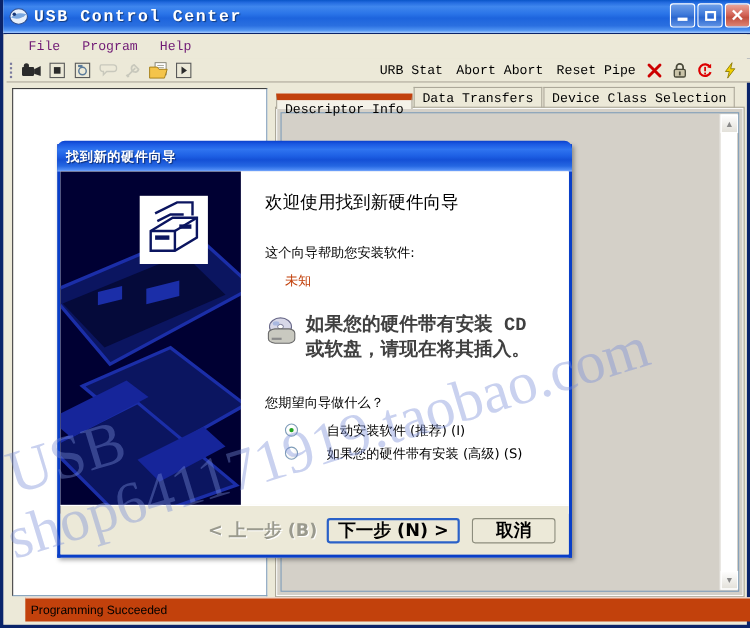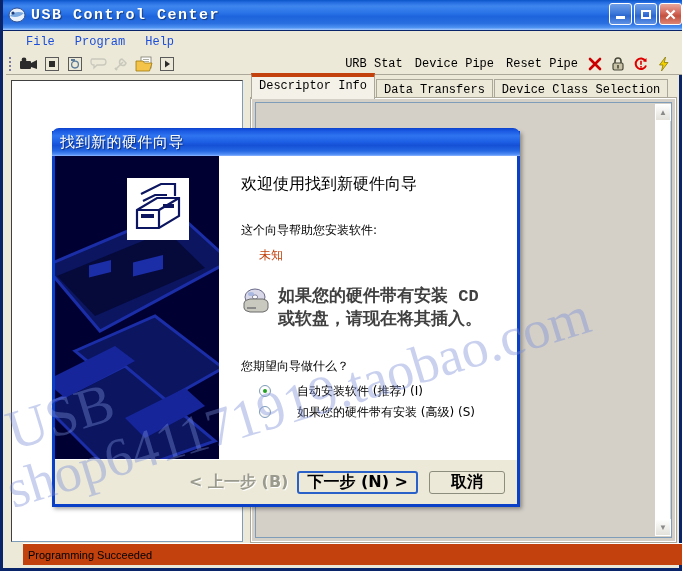--- a/index.html
+++ b/index.html
@@ -104,21 +104,21 @@
     height: 22px;
     background: #ece9d8;
     display: flex;
     align-items: center;
     padding-left: 10px;
     box-sizing: border-box;
   }
   .menu-item {
     font-family: "Liberation Mono", monospace;
     font-size: 12px;
-    color: #1d4ed8;
+    color: #701a75;
     padding: 2px 10px;
     white-space: nowrap;
   }
 
   
   .toolbar {
     position: absolute;
     left: 3px; top: 53px;
     width: 676px;
     height: 22px;
@@ -184,22 +184,22 @@
     background: #ece9d8;
     border: 1px solid #aca899;
     border-bottom: none;
     margin-right: 1px;
     white-space: nowrap;
     box-sizing: border-box;
     height: 20px;
   }
   .tab.active {
     background: #f4f2e8;
-    border-top: 4px solid #c2410c;
-    height: 26px;
+    border-top: 6px solid #c2410c;
+    height: 14px;
     font-weight: normal;
     padding-top: 2px;
     position: relative;
     z-index: 3;
   }
   .tab-body {
     position: absolute;
     left: 0; top: 20px;
     width: 425px; height: 444px;
     background: #d4d0c8;
@@ -290,22 +290,22 @@
         #1d5fe4 50%, #1450d6 62%, #2567e2 82%,
         #4f8cf5 94%, #8fb6ff 100%);
     border-top-left-radius: 7px;
     border-top-right-radius: 7px;
     display: flex;
     align-items: center;
     padding-left: 8px;
   }
   .wiz-title-text {
     color: #ffffff;
-    font-size: 15px;
-    font-weight: normal;
+    font-size: 12px;
+    font-weight: bold;
     text-shadow: 1px 1px 1px rgba(0,0,0,0.5);
     font-family: "DejaVu Sans", sans-serif;
     letter-spacing: 0.5px;
   }
   .wiz-body {
     position: absolute;
     left: 0; top: 25px;
     width: 462px; height: 311px;
     background: #ffffff;
     display: flex;
@@ -554,21 +554,21 @@
       <div class="tb-btn">
         <svg width="16" height="16" viewBox="0 0 16 16">
           <rect x="1.5" y="1.5" width="13" height="13" fill="none" stroke="#5a5a5a" stroke-width="1"></rect>
           <path d="M6 4.5 L11 8 L6 11.5 Z" fill="#2b2b2b"></path>
         </svg>
       </div>
 
       <div class="tb-spacer"></div>
 
       <div class="tb-text">URB Stat</div>
-      <div class="tb-text">Device Pipe</div>
+      <div class="tb-text">Abort Abort</div>
       <div class="tb-text">Reset Pipe</div>
 
       <div class="tb-btn">
         <svg width="16" height="16" viewBox="0 0 16 16">
           <path d="M3 3 L13 13 M13 3 L3 13" stroke="#cc0000" stroke-width="2.6" stroke-linecap="round"></path>
         </svg>
       </div>
       <div class="tb-btn">
         <svg width="16" height="16" viewBox="0 0 16 16">
           <path d="M5 7 V5 a3 3 0 0 1 6 0 V7" fill="none" stroke="#4a4a3a" stroke-width="1.6"></path>

